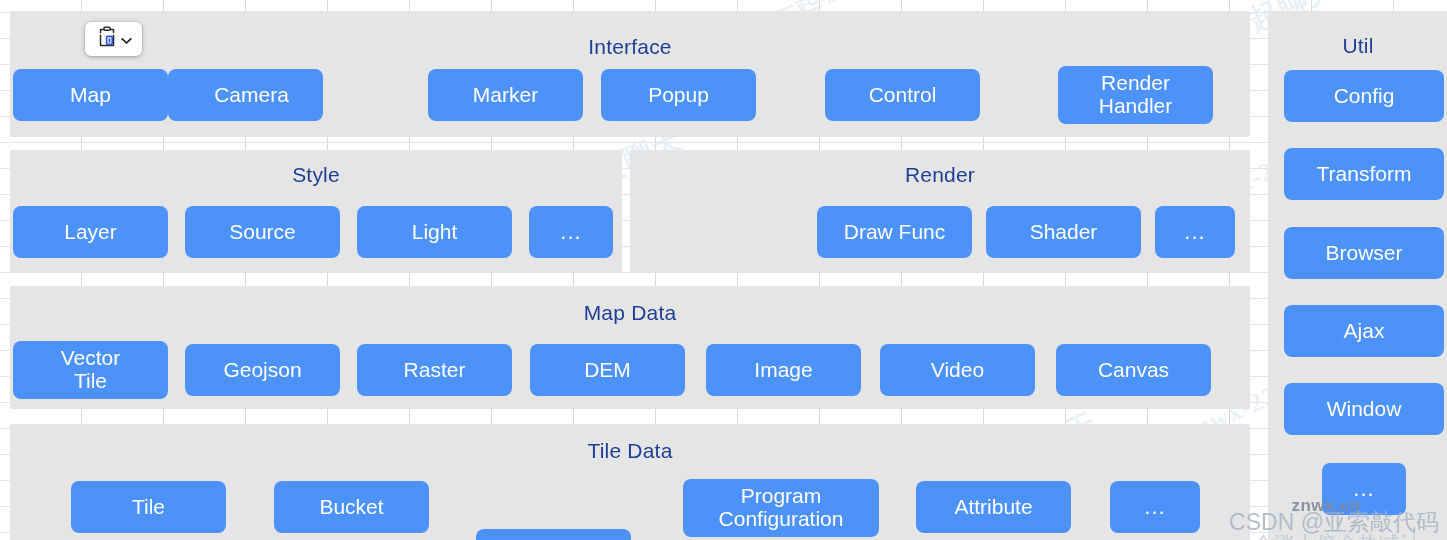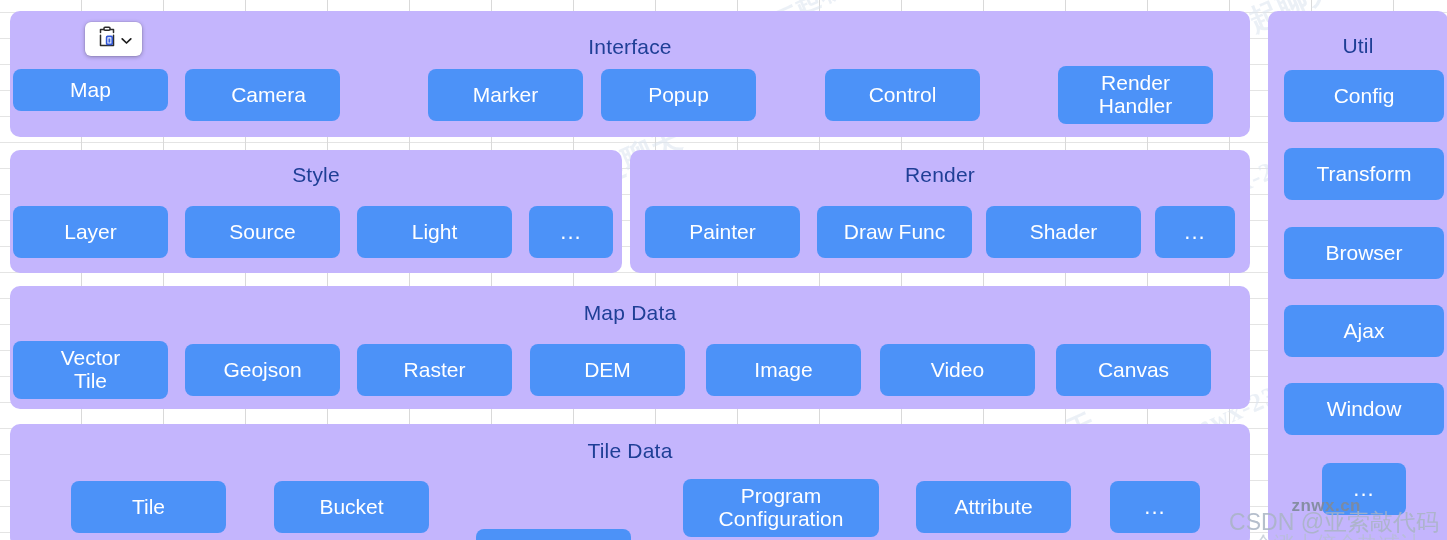--- a/index.html
+++ b/index.html
@@ -57,22 +57,22 @@
   
   #diagram {
     position: absolute;
     inset: 0;
     z-index: 3;
     pointer-events: none;
   }
 
   .panel {
     position: absolute;
-    background: #c4b5fd;
-    border-radius: 10px;
+    background: #e5e5e5;
+    border-radius: 2px;
     pointer-events: auto;
   }
 
   .panel-title {
     position: absolute;
     left: 0; right: 0;
     text-align: center;
     color: #1f3f96;
     font-size: 21px;
     font-weight: 400;
@@ -169,40 +169,39 @@
   <div class="wm-diag wm-d3">znwx-239 一起聊天</div>
   <div class="wm-diag wm-d4">znwx-239 一起聊天</div>
   <div class="wm-diag wm-d5">znwx-239 一起聊天</div>
   <div class="wm-diag wm-d6">znwx-239 一起聊天</div>
   <div class="wm-diag wm-d7">znwx-239 一起聊天</div>
 
   <div id="diagram">
 
     <div class="panel" style="left:10px; top:11px; width:1240px; height:126px;">
       <div class="panel-title" style="top:25px;">Interface</div>
-      <div class="node" style="left:3px; top:58px; width:155px; height:42px;">Map</div>
-      <div class="node" style="left:175px; top:58px; width:155px; height:52px;padding-left:16px;">Camera</div>
+      <div class="node" style="left:3px; top:58px; width:155px; height:52px;">Map</div>
+      <div class="node" style="left:158px; top:58px; width:155px; height:52px;padding-left:16px;">Camera</div>
       <div class="node" style="left:418px; top:58px; width:155px; height:52px;">Marker</div>
       <div class="node" style="left:591px; top:58px; width:155px; height:52px;">Popup</div>
       <div class="node" style="left:815px; top:58px; width:155px; height:52px;">Control</div>
       <div class="node" style="left:1048px; top:55px; width:155px; height:58px;">Render
 Handler</div>
     </div>
 
     <div class="panel" style="left:10px; top:150px; width:612px; height:123px;">
       <div class="panel-title" style="top:14px;">Style</div>
       <div class="node" style="left:3px; top:56px; width:155px; height:52px;">Layer</div>
       <div class="node" style="left:175px; top:56px; width:155px; height:52px;">Source</div>
       <div class="node" style="left:347px; top:56px; width:155px; height:52px;">Light</div>
       <div class="node dots" style="left:519px; top:56px; width:84px; height:52px;">...</div>
     </div>
 
     <div class="panel" style="left:630px; top:150px; width:620px; height:123px;">
       <div class="panel-title" style="top:14px;">Render</div>
-      <div class="node" style="left:15px; top:56px; width:155px; height:52px;">Painter</div>
       <div class="node" style="left:187px; top:56px; width:155px; height:52px;">Draw Func</div>
       <div class="node" style="left:356px; top:56px; width:155px; height:52px;">Shader</div>
       <div class="node dots" style="left:525px; top:56px; width:80px; height:52px;">...</div>
     </div>
 
     <div class="panel" style="left:10px; top:286px; width:1240px; height:123px;">
       <div class="panel-title" style="top:16px;">Map Data</div>
       <div class="node" style="left:3px; top:55px; width:155px; height:58px;">Vector
 Tile</div>
       <div class="node" style="left:175px; top:58px; width:155px; height:52px;">Geojson</div>

